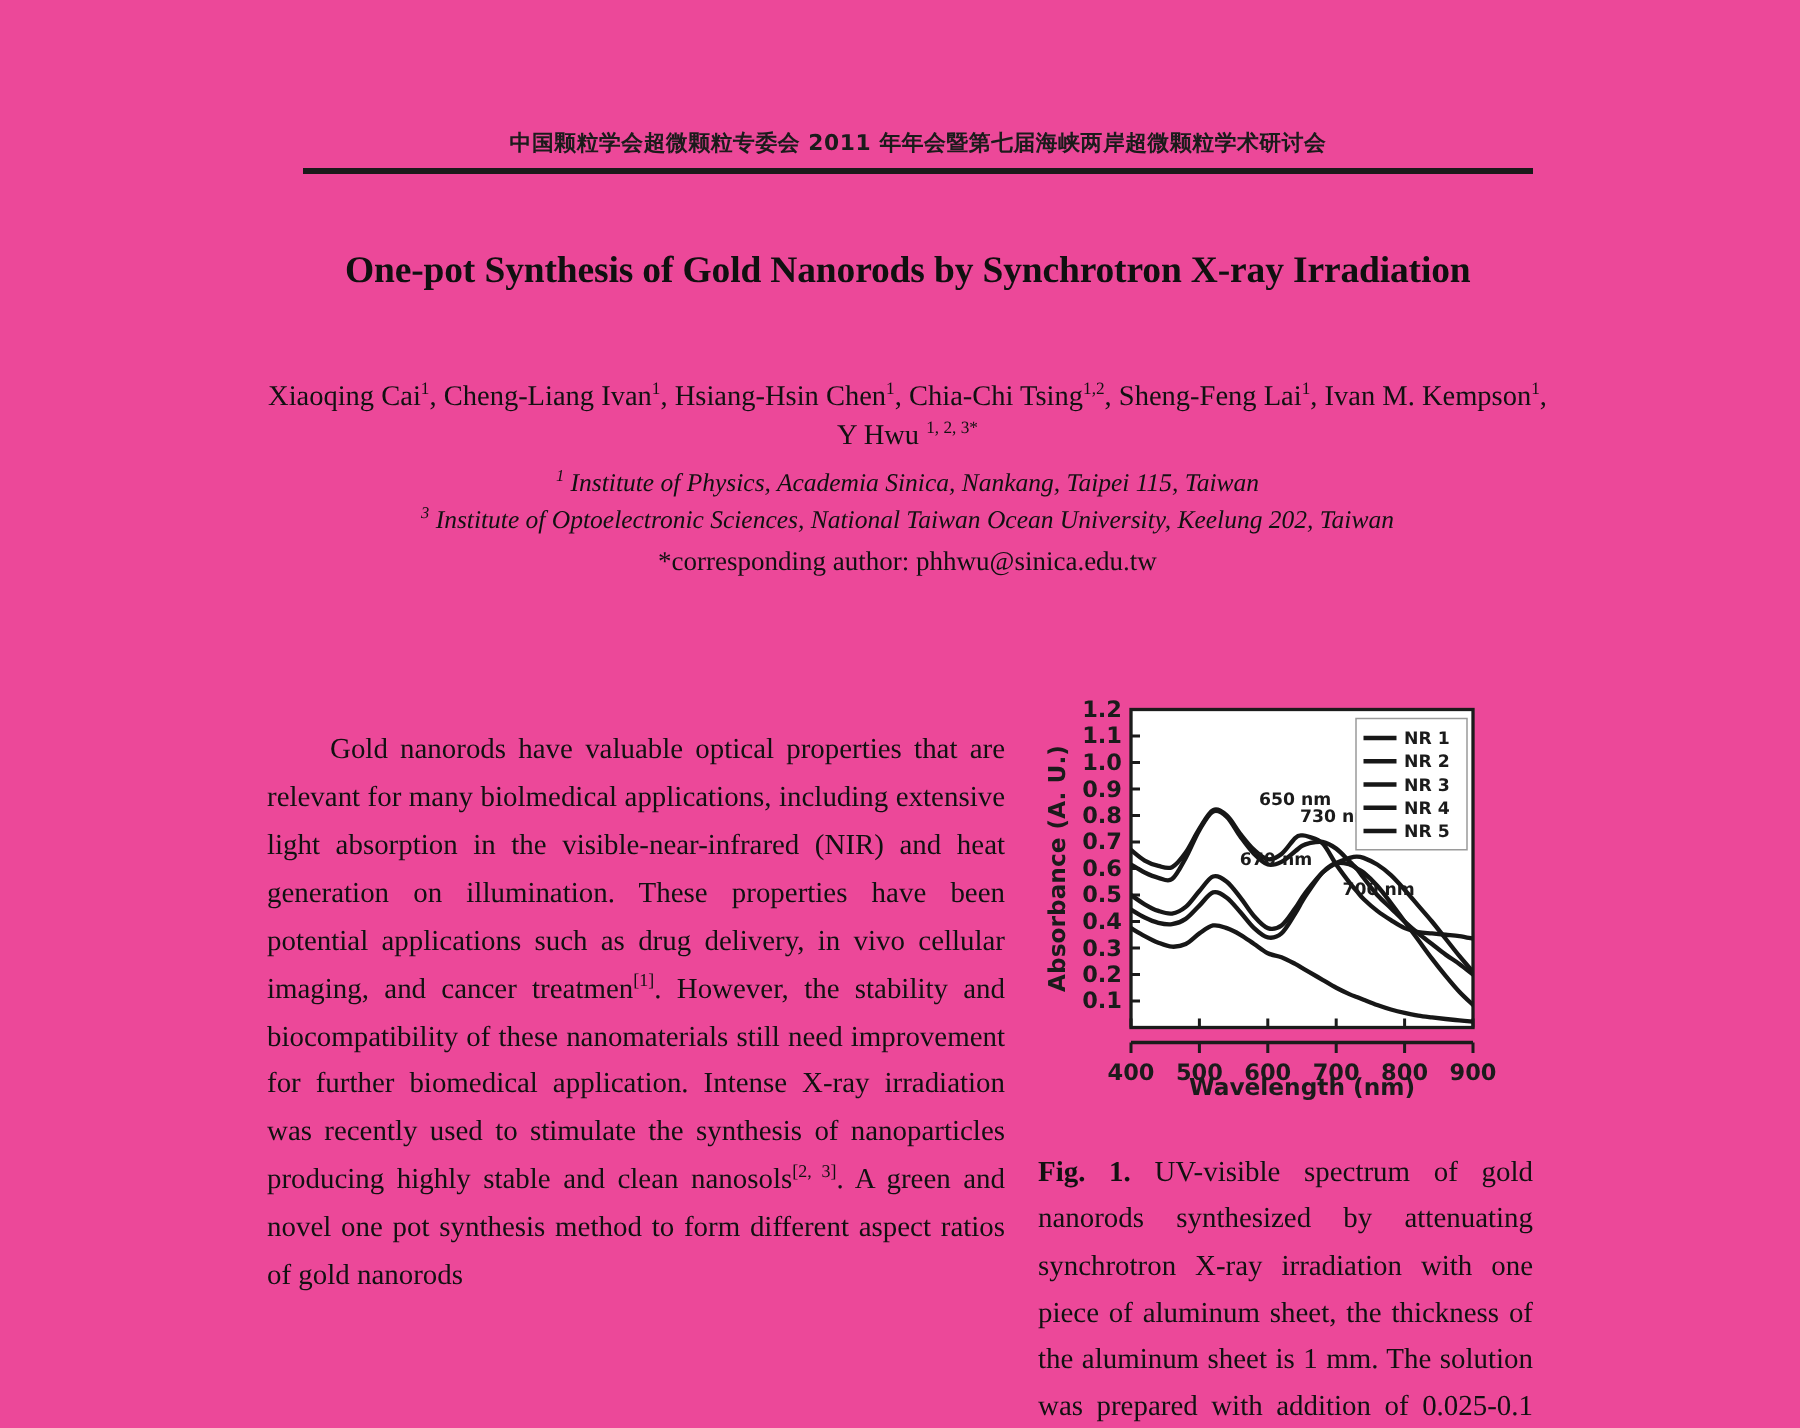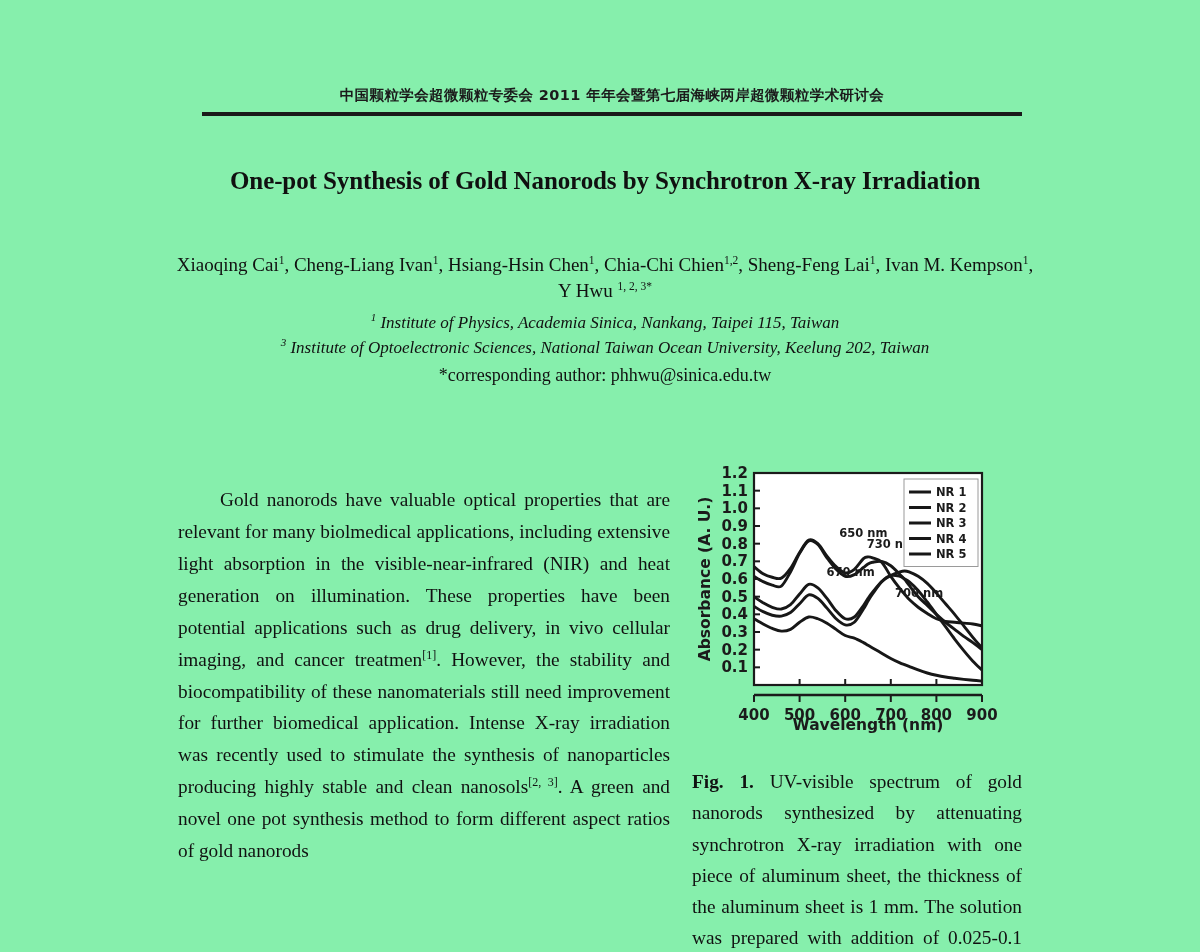--- a/index.html
+++ b/index.html
@@ -13,21 +13,21 @@
     height: 952px;
     overflow: hidden;
     font-family: "Liberation Serif", "DejaVu Serif", serif;
     color: #141414;
     position: relative;
     -webkit-font-smoothing: antialiased;
   }
   .page {
     position: absolute;
     inset: 0;
-    background: #86efac;
+    background: #ec4899;
   }
 
   
   .header-zone {
     position: absolute;
     left: 202px;
     top: 86px;
     width: 820px;
   }
   .header-cn {
@@ -172,21 +172,21 @@
     <div class="header-cn">中国颗粒学会超微颗粒专委会 2011 年年会暨第七届海峡两岸超微颗粒学术研讨会</div>
     <div class="header-rule"></div>
   </div>
 
   <div class="title-block">
     <div class="paper-title">One-pot Synthesis of Gold Nanorods by Synchrotron X-ray Irradiation</div>
   </div>
 
   <div class="authors-block">
     <div class="authors">
-      <span>Xiaoqing Cai</span><sup>1</sup><span>, Cheng-Liang Ivan</span><sup>1</sup><span>, Hsiang-Hsin Chen</span><sup>1</sup><span>, Chia-Chi Chien</span><sup>1,2</sup><span>, Sheng-Feng Lai</span><sup>1</sup><span>, Ivan M. Kempson</span><sup>1</sup><span>, Y Hwu </span><sup>1, 2, 3*</sup>
+      <span>Xiaoqing Cai</span><sup>1</sup><span>, Cheng-Liang Ivan</span><sup>1</sup><span>, Hsiang-Hsin Chen</span><sup>1</sup><span>, Chia-Chi Tsing</span><sup>1,2</sup><span>, Sheng-Feng Lai</span><sup>1</sup><span>, Ivan M. Kempson</span><sup>1</sup><span>, Y Hwu </span><sup>1, 2, 3*</sup>
     </div>
 
     <div class="affils">
       <span class="affil"><sup>1</sup><span> Institute of Physics, Academia Sinica, Nankang, Taipei 115, Taiwan</span></span>
       <span class="affil"><sup>3</sup><span> Institute of Optoelectronic Sciences, National Taiwan Ocean University, Keelung 202, Taiwan</span></span>
     </div>
 
     <div class="corresponding">*corresponding author: phhwu@sinica.edu.tw</div>
   </div>
 

